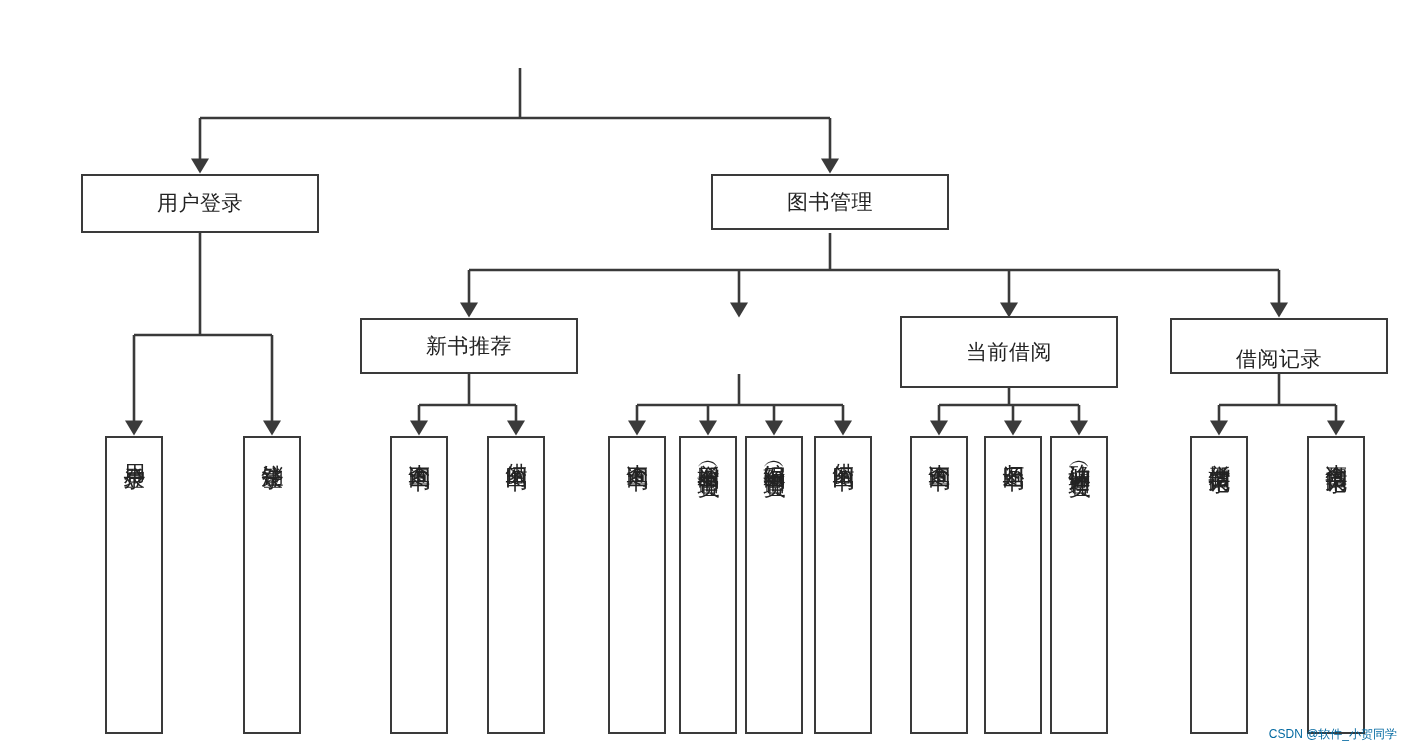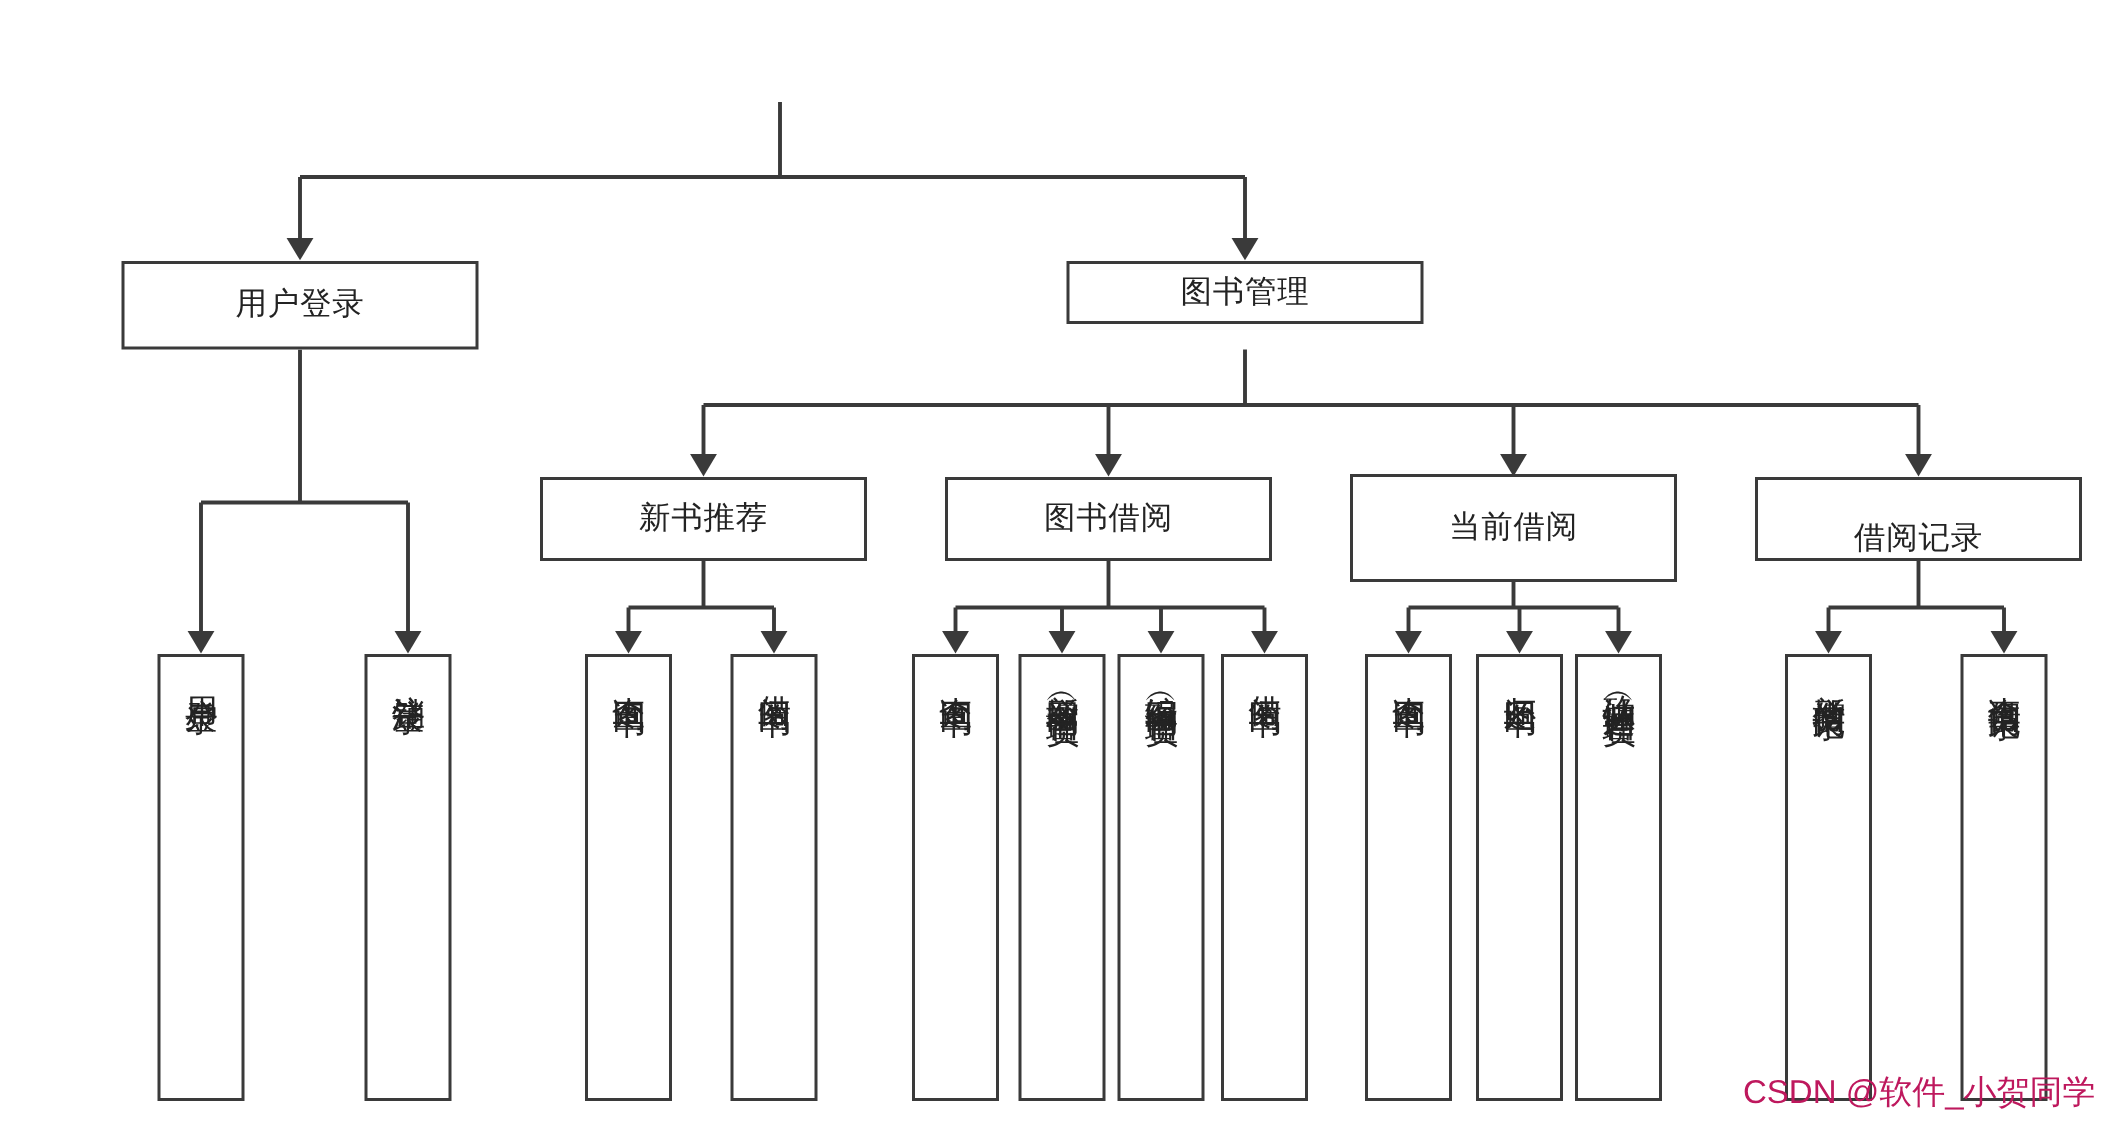--- a/index.html
+++ b/index.html
@@ -59,22 +59,22 @@
     font-size: 22px;
     line-height: 1.22;
     letter-spacing: 2px;
     white-space: nowrap;
     text-align: left;
   }
   .watermark {
     position: absolute;
     right: 8px;
     bottom: 4px;
-    font-size: 22px;
-    color: #be185d;
+    font-size: 12px;
+    color: #0369a1;
     z-index: 5;
     white-space: nowrap;
   }
 </style>
 </head>
 <body>
 
 <div id="canvas">
 
   <svg id="wires" viewBox="0 0 1405 747" xmlns="http://www.w3.org/2000/svg">
@@ -127,29 +127,26 @@
       <path d="M 1219 405 L 1336 405"></path>
       <path d="M 1219 405 L 1219 428" marker-end="url(#arrow)"></path>
       <path d="M 1336 405 L 1336 428" marker-end="url(#arrow)"></path>
     </g>
   </svg>
 
 
   <div class="node h" style="left:81px; top:174px; width:238px; height:59px;">
     <span class="node-label">用户登录</span>
   </div>
-  <div class="node h" style="left:711px; top:174px; width:238px; height:42px;">
+  <div class="node h" style="left:711px; top:174px; width:238px; height:56px;">
     <span class="node-label">图书管理</span>
   </div>
 
   <div class="node h" style="left:360px; top:318px; width:218px; height:56px;">
     <span class="node-label">新书推荐</span>
-  </div>
-  <div class="node h" style="left:630px; top:318px; width:218px; height:56px;">
-    <span class="node-label">图书借阅</span>
   </div>
   <div class="node h" style="left:900px; top:316px; width:218px; height:72px;">
     <span class="node-label">当前借阅</span>
   </div>
   <div class="node h" style="left:1170px; top:318px; width:218px; height:56px;align-items:flex-end;">
     <span class="node-label">借阅记录</span>
   </div>
 
   <div class="node v" style="left:105px; top:436px; width:58px; height:298px;">
     <span class="node-label">用户登录</span>

